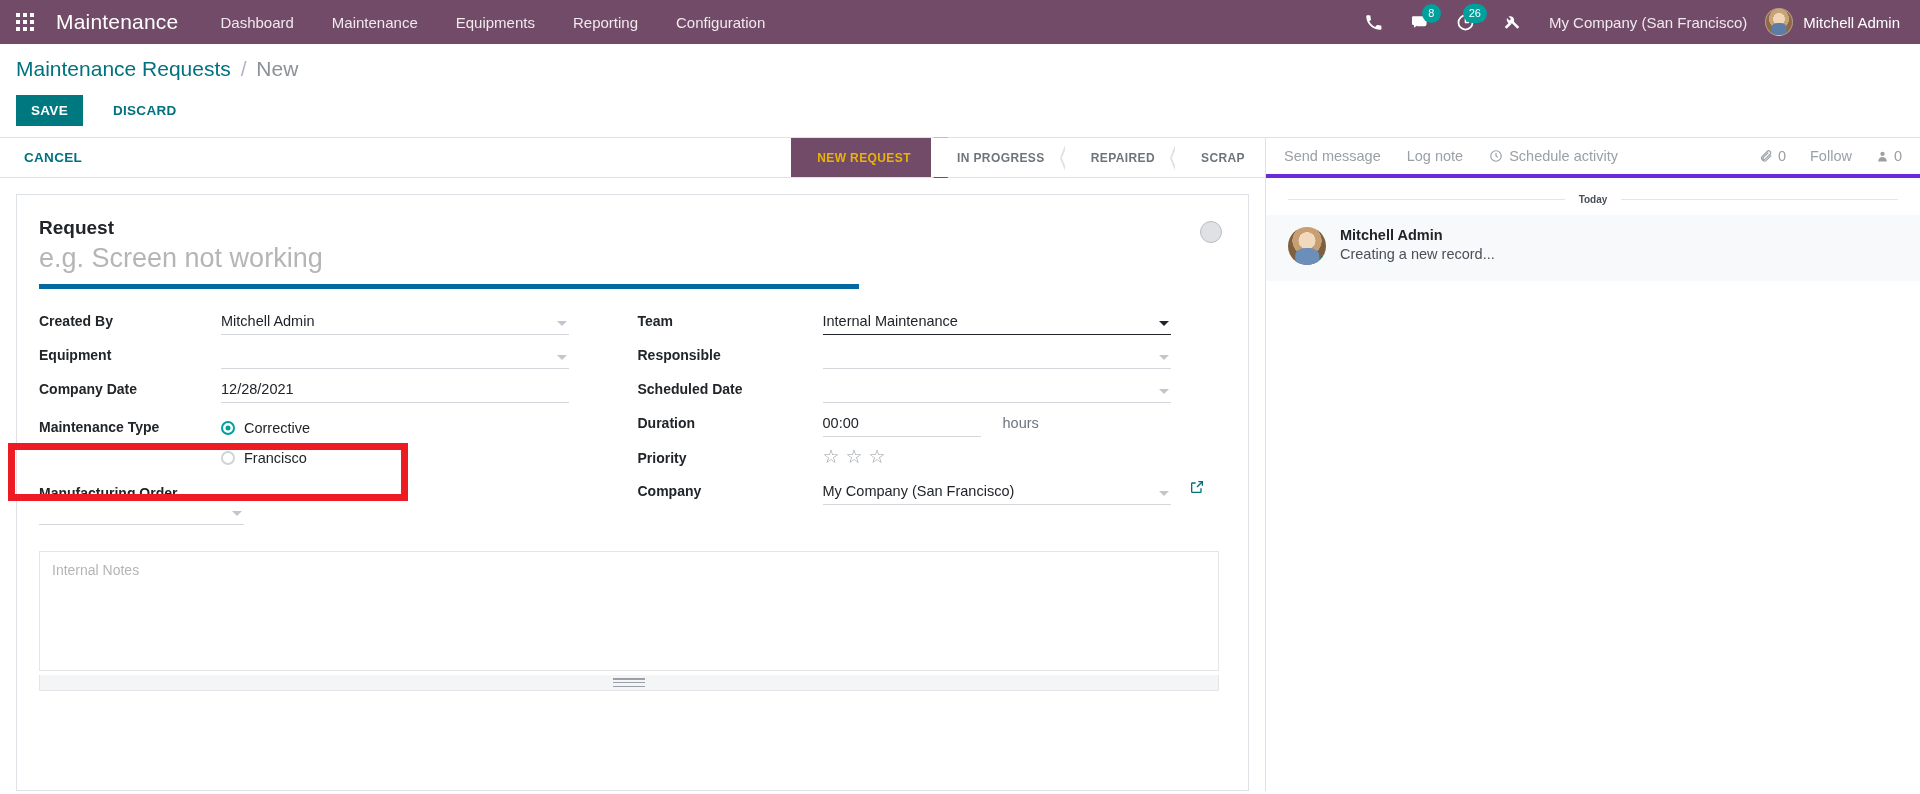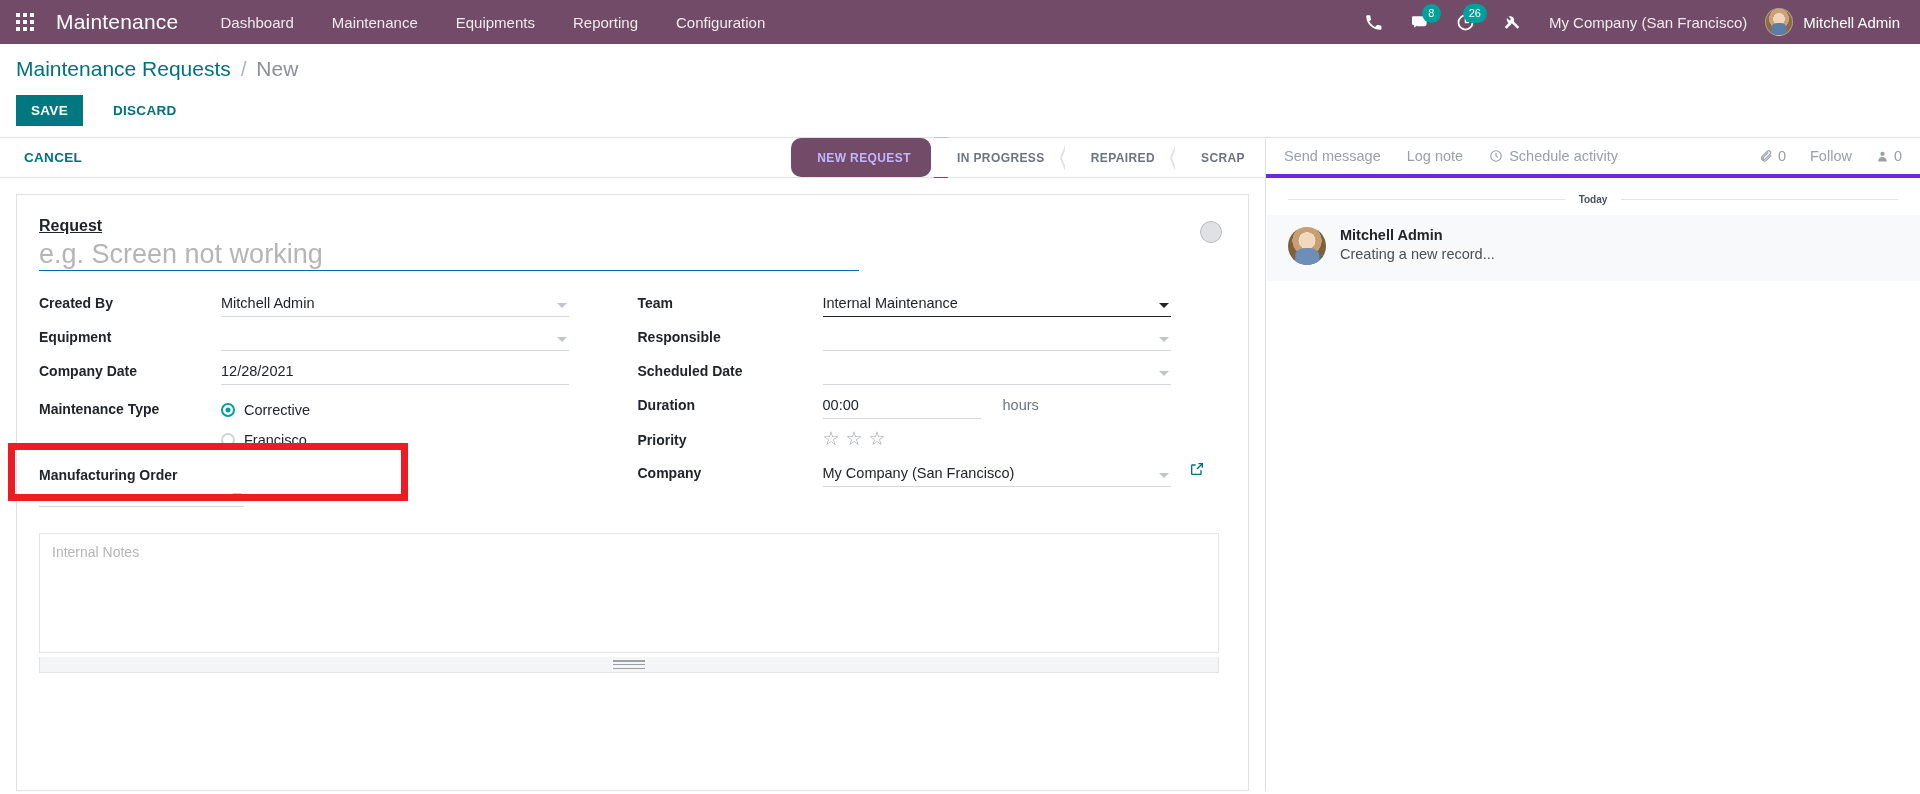--- a/index.html
+++ b/index.html
@@ -84,33 +84,33 @@
     font-size: 12px; font-weight: 700; letter-spacing: .4px; color: #6c757d;
     position: relative; cursor: pointer; background: #fff; white-space: nowrap;
   }
   .stage::before, .stage::after {
     content: ""; position: absolute; right: -1px; top: 50%;
     width: 2px; height: 52%; background: #dee2e6;
   }
   .stage::before { transform: translateY(-100%) skewX(-22deg); }
   .stage::after  { transform: translateY(0) skewX(22deg); }
   .stage:last-child::before, .stage:last-child::after { display: none; }
-  .stage.active { background: #714B67; color: #c4b5fd; border-radius: 10px; }
+  .stage.active { background: #714B67; color: #eab308; }
   .stage.active::before { transform: translateY(-100%) skewX(-22deg); background: #714B67; width: 14px; right: -13px; }
   .stage.active::after  { transform: translateY(0) skewX(22deg);  background: #714B67; width: 14px; right: -13px; }
 
   
   .sheet-wrap { flex: 1; background: #fff; padding: 16px 16px 0 16px; overflow: hidden; }
   .sheet { border: 1px solid #dee2e6; background: #fff; padding: 22px 22px 18px 22px;
     height: 100%; position: relative; }
-  .req-label { font-size: 16px; font-weight: 700; color: #212529; margin-bottom: 2px; text-decoration: underline; }
+  .req-label { font-size: 19px; font-weight: 700; color: #212529; margin-bottom: 2px; }
   .req-input {
-    width: 820px; border: none; border-bottom: 1px solid #0369a1;
+    width: 820px; border: none; border-bottom: 5px solid #0369a1;
     font-size: 27px; font-family: inherit; color: #212529;
-    padding: 2px 0 0 0; outline: none; background: transparent;
+    padding: 2px 0 10px 0; outline: none; background: transparent;
   }
   .req-input::placeholder { color: #b5b5b5; }
   .color-dot {
     position: absolute; right: 26px; top: 26px; width: 22px; height: 22px;
     border-radius: 50%; background: #dfe1e5; border: 1px solid #b9bdc4; cursor: pointer;
   }
 
   .cols { display: flex; margin-top: 22px; gap: 0; }
   .col { width: 50%; }
   .col.right { padding-left: 5px; }

